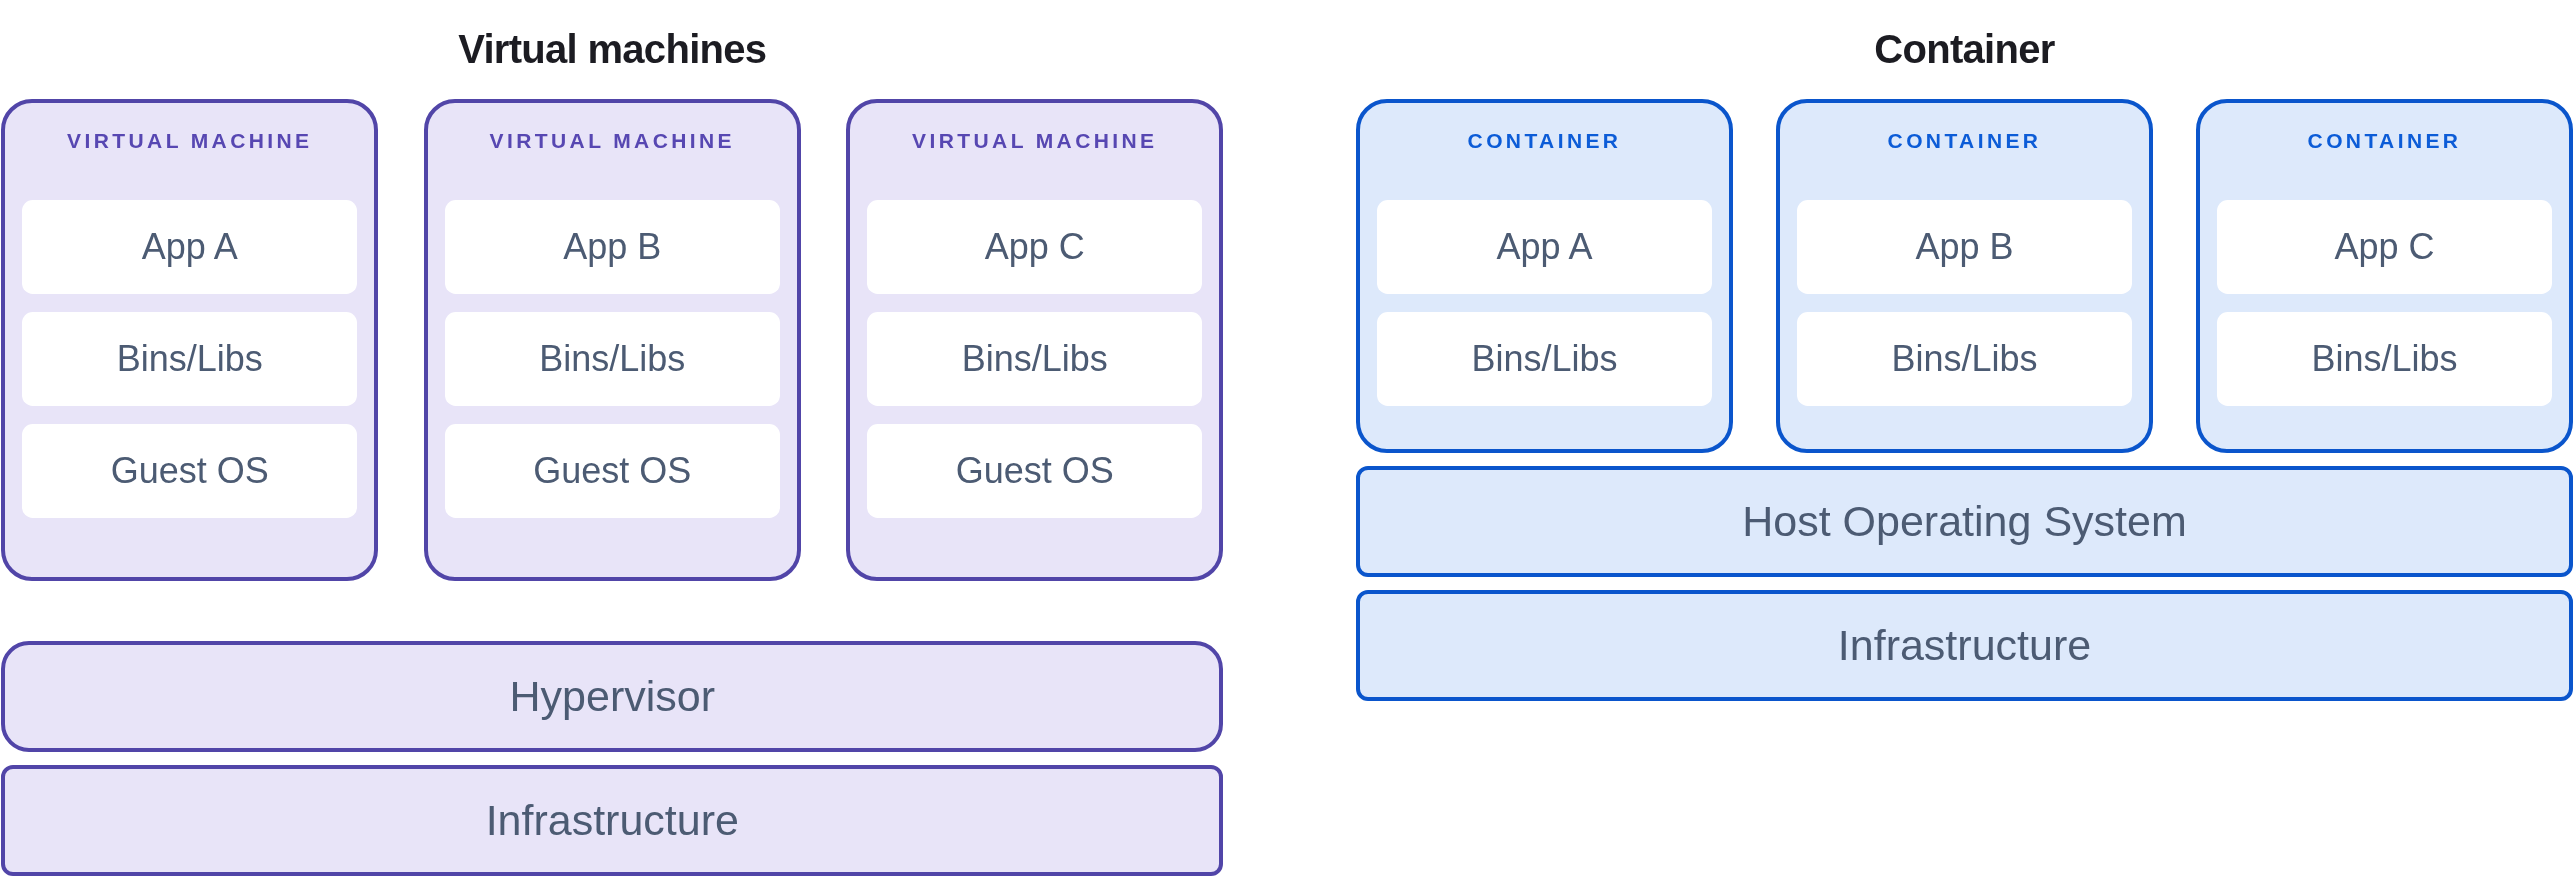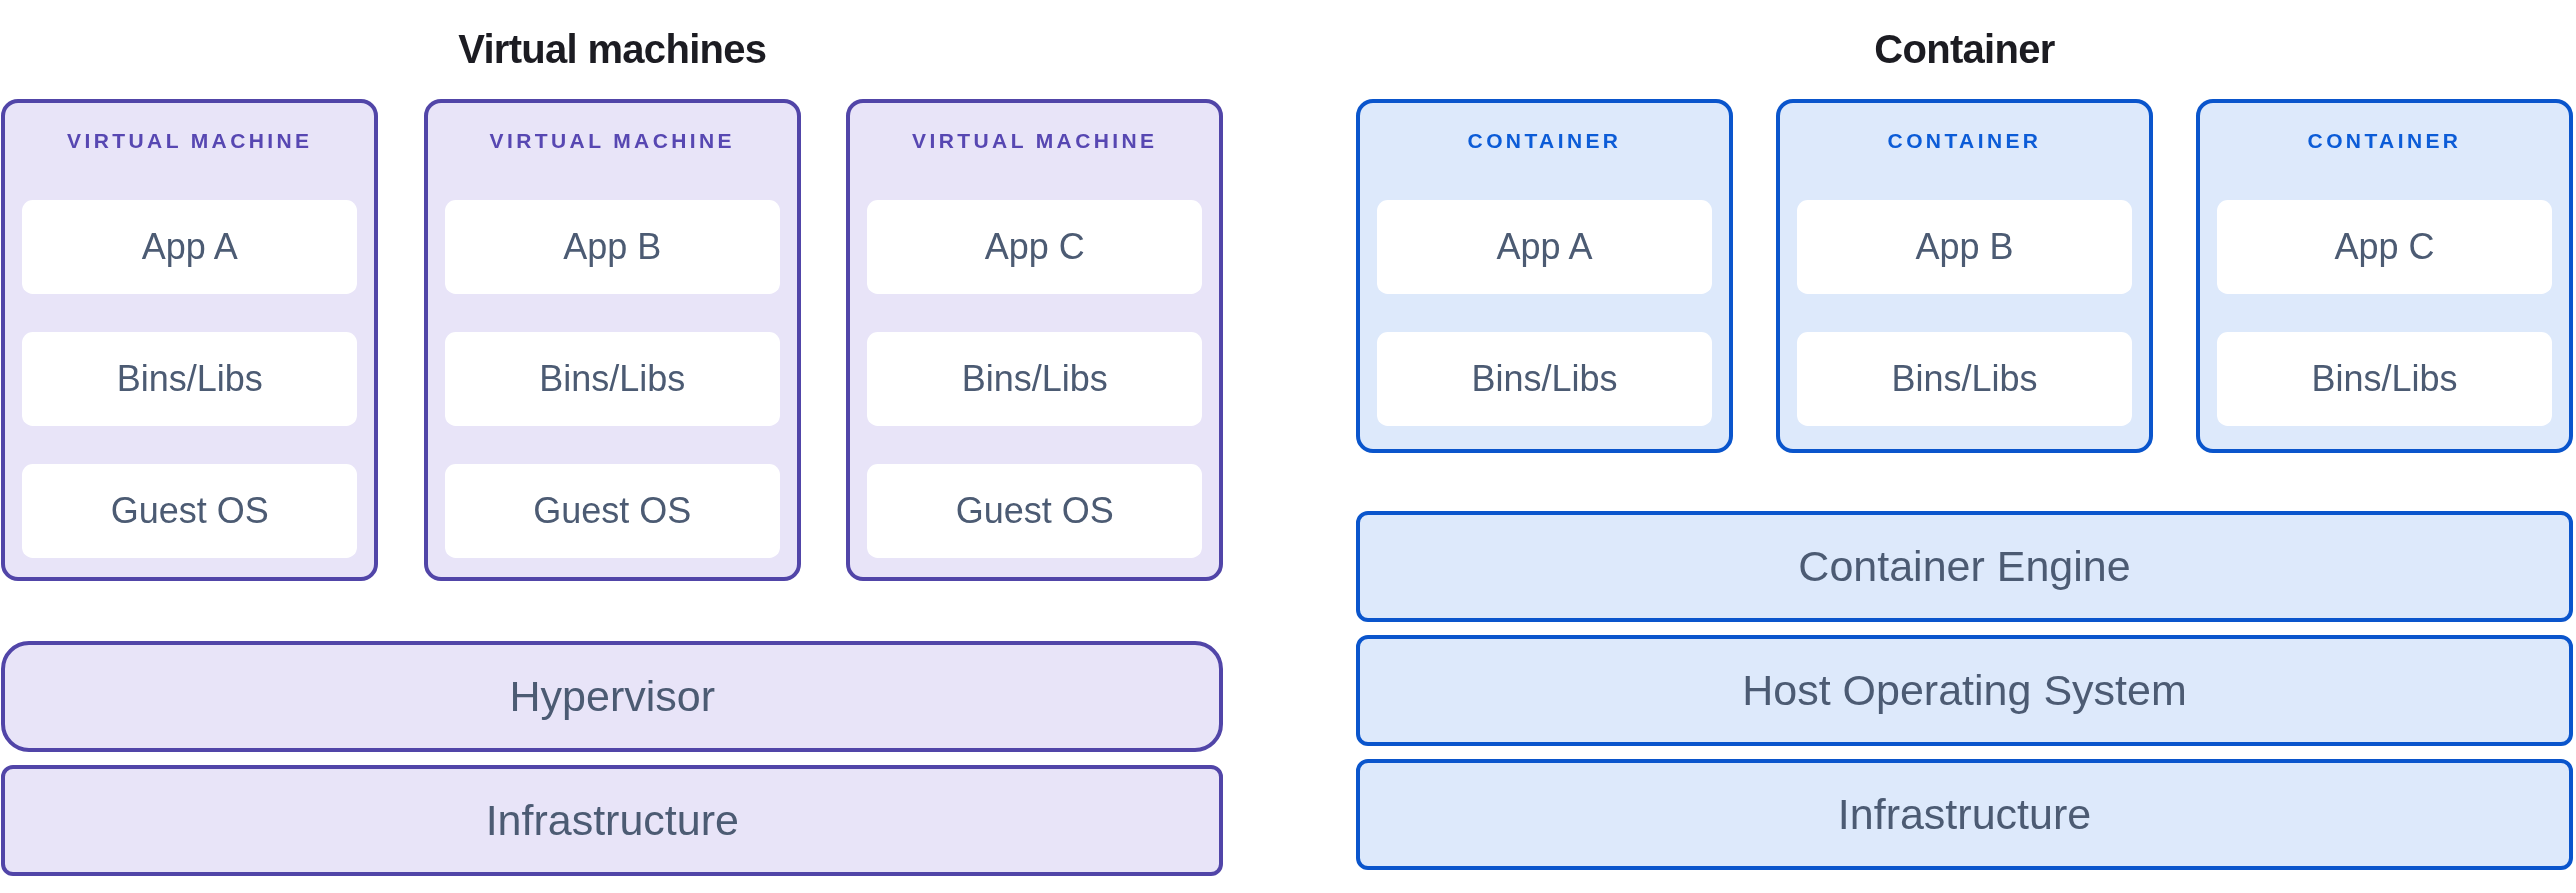--- a/index.html
+++ b/index.html
@@ -36,21 +36,21 @@
   }
 
   .cards-row {
     display: flex;
     justify-content: space-between;
   }
 
   .card {
     box-sizing: border-box;
     width: 377px;
-    border-radius: 17px;
+    border-radius: 31px;
     border: 4.7px solid;
     padding: 24px 17px 0 17px;
     display: flex;
     flex-direction: column;
   }
   .vm-card {
     height: 482px;
     border-color: var(--purple, #5145A8);
     background: var(--purple-fill, #E8E4F8);
   }
@@ -66,21 +66,21 @@
     line-height: 27px;
     letter-spacing: 3.4px;
   }
   .vm-card .card-header { color: var(--purple-text, #5747B2); }
   .ct-card .card-header { color: var(--blue-text, #0C5CD7); }
 
   .items {
     margin-top: 46px;
     display: flex;
     flex-direction: column;
-    gap: 38px;
+    gap: 18px;
   }
   .item-box {
     height: 94px;
     background: #ffffff;
     border-radius: 10.7px;
     display: flex;
     align-items: center;
     justify-content: center;
     font-size: 36px;
     font-weight: 500;
@@ -175,19 +175,18 @@
 
       <div class="card ct-card">
         <div class="card-header">CONTAINER</div>
         <div class="items">
           <div class="item-box">App C</div>
           <div class="item-box">Bins/Libs</div>
         </div>
       </div>
     </div>
 
-    <div class="bar ct-bar first">Container Engine</div>
     <div class="bar ct-bar next">Host Operating System</div>
     <div class="bar ct-bar next">Infrastructure</div>
   </div>
 
 </div>
 
 
 </body></html>

